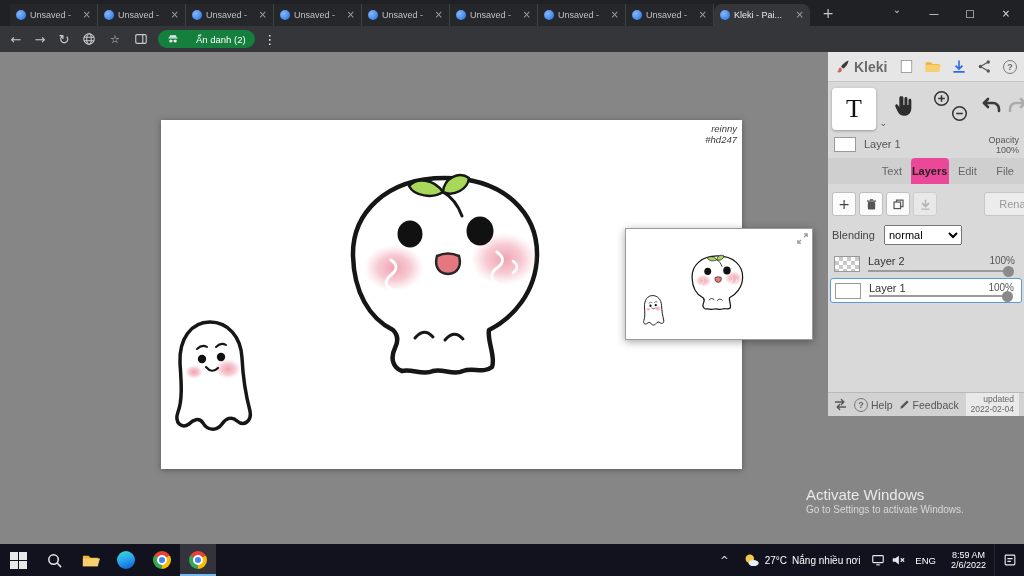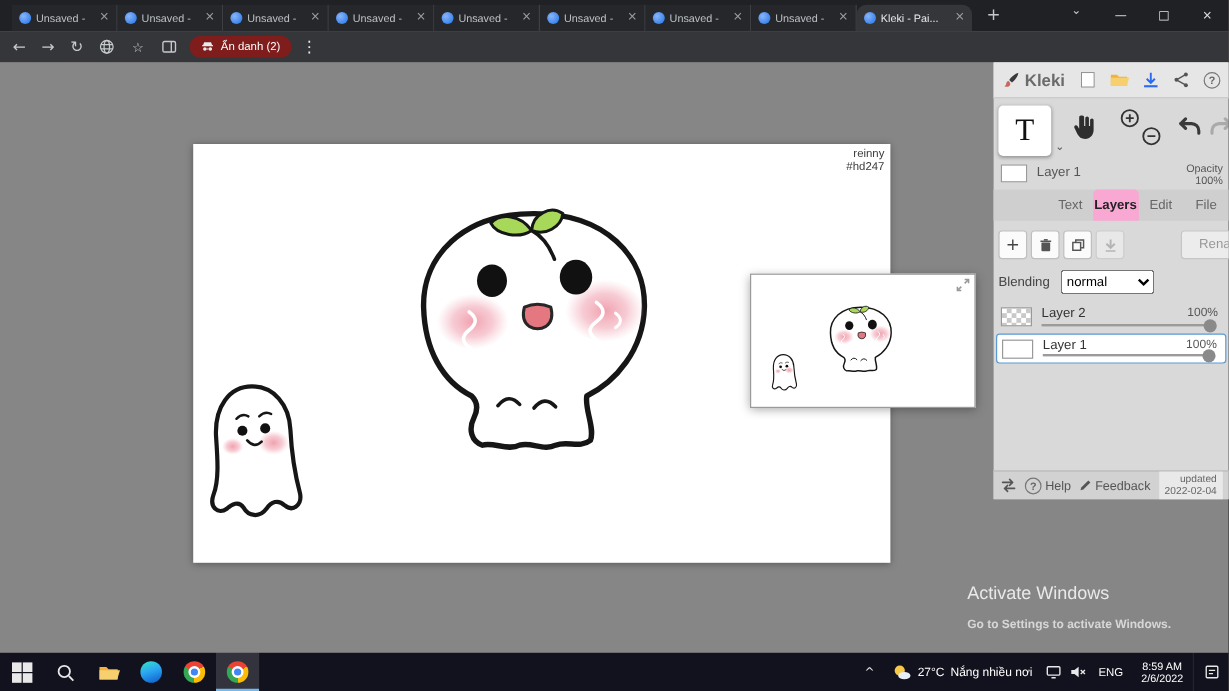--- a/index.html
+++ b/index.html
@@ -20,35 +20,35 @@
   .tabsearch{position:absolute;right:118px;top:4px;color:#c4c7cb;font-size:10px;width:18px;text-align:center;}
   .win-controls{position:absolute;right:0;top:0;height:26px;display:flex;}
   .win-btn{width:36px;height:26px;display:flex;align-items:center;justify-content:center;color:#dfe1e5;font-size:10px;}
 
   
   .toolbar{position:absolute;top:26px;left:0;right:0;height:26px;background:#35363a;display:flex;align-items:center;padding:0 8px;gap:8px;}
   .nav-btn{color:#c7cacd;font-size:13px;line-height:13px;width:16px;text-align:center;}
   .omnibox{flex:1;height:19px;background:#202124;border-radius:10px;display:flex;align-items:center;gap:6px;padding:0 10px;}
   .url{color:#e8eaed;font-size:10.5px;}
   .toolbar-icon{width:18px;display:flex;justify-content:center;align-items:center;color:#c7cacd;font-size:11px;}
-  .incognito-badge{height:18px;background:#7f1d1d;border-radius:9px;display:flex;align-items:center;gap:5px;padding:0 9px;color:#fff;font-size:9.5px;white-space:nowrap;}
+  .incognito-badge{height:18px;background:#15803d;border-radius:9px;display:flex;align-items:center;gap:17px;padding:0 9px;color:#fff;font-size:9.5px;white-space:nowrap;}
   .menu-dots{color:#e8eaed;font-size:13px;width:14px;text-align:center;}
 
   
   .content{position:absolute;top:52px;left:0;width:1024px;height:492px;}
   .canvas-area{position:absolute;left:0;top:0;width:828px;height:492px;background:#868686;}
   .paint-canvas{position:absolute;left:161px;top:68px;width:581px;height:349px;background:#fff;box-shadow:0 1px 6px rgba(0,0,0,.35);}
-  .signature{position:absolute;top:3px;right:5px;text-align:right;font-size:9.5px;line-height:11px;color:#3a3a3a;}
+  .signature{position:absolute;top:3px;right:5px;text-align:right;font-size:9.5px;line-height:11px;color:#3a3a3a;font-style:italic;}
   .preview-window{position:absolute;left:625px;top:176px;width:188px;height:112px;background:#fff;border:1px solid #9a9a9a;box-shadow:0 2px 8px rgba(0,0,0,.35);}
   .preview-resize{position:absolute;top:2px;right:3px;width:13px;height:13px;}
 
   
   .watermark{position:absolute;left:806px;top:434px;color:rgba(250,250,250,.85);pointer-events:none;}
   .wm1{font-size:15px;}
-  .wm2{font-size:10px;margin-top:12px;color:rgba(250,250,250,.7);font-weight:bold;}
+  .wm2{font-size:10px;margin-top:1px;color:rgba(250,250,250,.7);}
 
   
   .sidebar{position:absolute;left:828px;top:0;width:196px;height:364px;background:#d9d9d9;}
   .sb-header{position:absolute;top:0;left:0;right:0;height:30px;background:#e6e6e6;display:flex;align-items:center;gap:9px;padding:0 7px;border-bottom:1px solid #c6c6c6;}
   .brand{display:flex;align-items:center;gap:3px;font-size:14px;font-weight:bold;color:#6b6b6b;margin-right:2px;}
   .hicon{width:17px;height:17px;display:flex;align-items:center;justify-content:center;}
   .q-circle{width:14px;height:14px;border:1.4px solid #777;border-radius:50%;color:#666;font-size:9px;display:flex;align-items:center;justify-content:center;font-weight:bold;}
   .sb-help{margin-left:auto;}
 
   .tool-row{position:absolute;top:34px;left:0;right:0;height:46px;}
@@ -60,21 +60,21 @@
   .undo-btn{position:absolute;left:152px;top:8px;width:24px;height:24px;}
   .redo-btn{position:absolute;left:177px;top:8px;width:24px;height:24px;opacity:.35;}
 
   .cur-layer-row{position:absolute;top:82px;left:0;right:0;height:22px;}
   .cur-thumb{position:absolute;left:6px;top:3px;width:22px;height:15px;background:#fff;border:1px solid #9a9a9a;}
   .cur-name{position:absolute;left:36px;top:4px;font-size:11px;color:#555;}
   .opacity-block{position:absolute;right:5px;top:1px;text-align:right;font-size:9px;line-height:10px;color:#555;}
 
   .sb-tabs{position:absolute;top:106px;left:0;right:0;height:26px;display:flex;background:#cfcfcf;padding-left:45px;}
   .sb-tab{flex:1;display:flex;align-items:center;justify-content:center;font-size:11px;color:#666;}
-  .sb-tab.active{background:#f9a8d4;border-radius:4px 4px 0 0;color:#222;font-weight:bold;}
+  .sb-tab.active{background:#ec4899;border-radius:4px 4px 0 0;color:#222;font-weight:bold;}
 
   .layer-btns{position:absolute;top:138px;left:0;right:0;height:28px;}
   .sq-btn{position:absolute;top:2px;width:24px;height:24px;background:#fbfbfb;border:1px solid #bfbfbf;border-radius:3px;display:flex;align-items:center;justify-content:center;font-size:14px;color:#444;}
   .sq-btn.disabled{opacity:.45;}
   .rename-btn{position:absolute;left:116px;top:2px;width:72px;height:24px;background:#ececec;border:1px solid #c6c6c6;border-radius:3px;display:flex;align-items:center;justify-content:center;font-size:11px;color:#999;margin-left:40px;}
 
   .blend-row{position:absolute;top:172px;left:4px;right:4px;height:24px;}
   .blend-label{position:absolute;left:0;top:5px;font-size:11px;color:#444;}
   .blend-select{position:absolute;left:52px;top:1px;width:78px;height:20px;font-size:11px;font-family:"Liberation Sans",sans-serif;}
 

